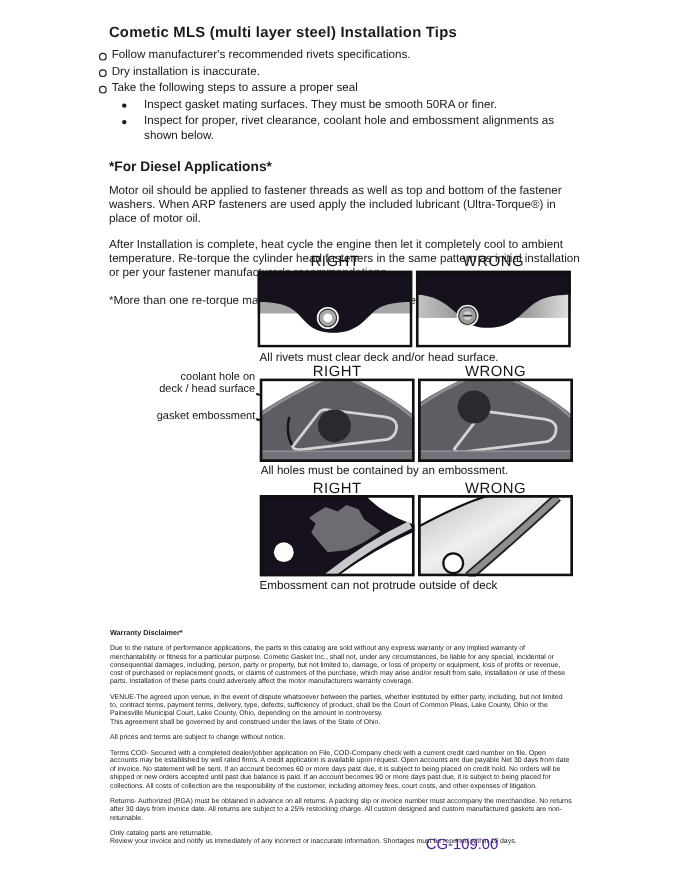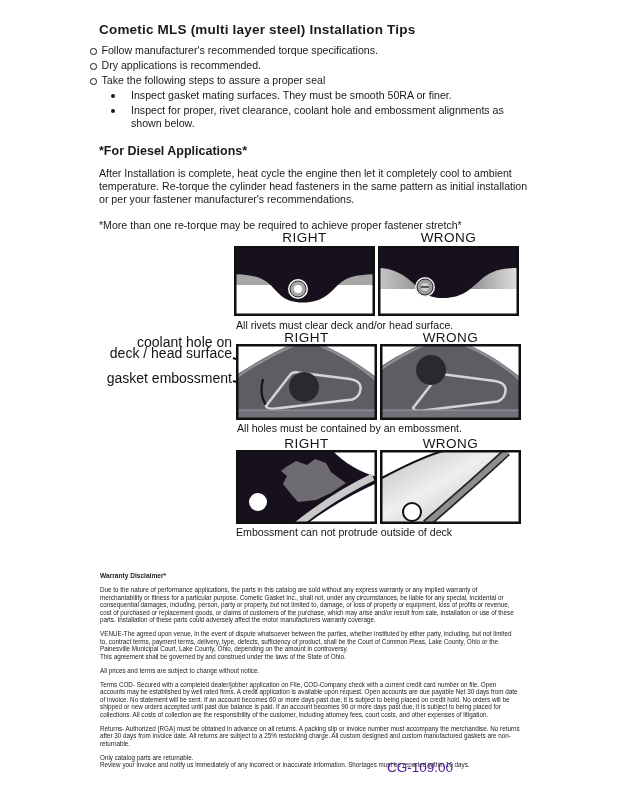--- a/index.html
+++ b/index.html
@@ -16,21 +16,21 @@
   .obullet{flex:0 0 4.5px;width:4.5px;height:4.5px;border:1px solid #1a1a1a;border-radius:50%;margin-top:4px;}
   .sbullet{flex:0 0 4px;width:4px;height:4px;background:#1a1a1a;border-radius:50%;margin-top:4.5px;}
   .diesel-head{font-size:12.5px;font-weight:bold;margin:14px 0 0 0;}
   .para{font-size:10.6px;line-height:13.2px;margin:9px 0 0 0;}
   .note{font-size:10.6px;line-height:13.2px;margin:12px 0 0 0;}
   
   #figures{position:absolute;left:0;top:228px;width:618px;height:330px;}
   .fig{position:absolute;left:0;width:618px;}
   .rw-label{position:absolute;width:141px;text-align:center;font-size:13.5px;letter-spacing:.5px;color:#141414;}
   .fig-caption{position:absolute;font-size:10.6px;line-height:12.5px;color:#141414;}
-  .callout{position:absolute;width:135px;text-align:right;font-size:14px;line-height:11.2px;color:#141414;}
+  .callout{position:absolute;width:135px;text-align:right;font-size:10px;line-height:11.2px;color:#141414;}
   .leader{position:absolute;height:1.5px;background:#1a1a1a;transform-origin:0 50%;}
   svg{display:block;}
   
   .c-ink{fill:var(--diagram-ink,#17101d);}
   .c-deck{fill:var(--deck-gray,#a6a6a6);}
   .c-gasket{fill:var(--gasket-gray,#5f5c63);}
   .c-embossline{stroke:var(--emboss-line,#d4d4d4);}
   .c-hole{fill:var(--hole-dark,#2b2830);}
   .c-stripe{stroke:var(--stripe-light,#c9c9c9);}
   .c-stripedark{stroke:var(--stripe-dark,#8e8e8e);}
@@ -43,40 +43,41 @@
   #footer-code{position:absolute;left:387px;top:760px;font-size:13.5px;color:#4c1d95;}
 </style>
 </head>
 <body>
 
 <div id="content-top">
   <h1 class="doc-title">Cometic MLS (multi layer steel) Installation Tips</h1>
 
   <div class="bullet-row">
     <span class="obullet"></span>
-    <span>Follow manufacturer's recommended torque specifications.</span>
+    <span>Follow manufacturer's recommended rivets specifications.</span>
   </div>
   <div class="bullet-row">
     <span class="obullet"></span>
-    <span>Dry applications is recommended.</span>
+    <span>Dry installation is inaccurate.</span>
   </div>
   <div class="bullet-row">
     <span class="obullet"></span>
     <span>Take the following steps to assure a proper seal</span>
   </div>
   <div class="bullet-row sub">
     <span class="sbullet"></span>
     <span>Inspect gasket mating surfaces.  They must be smooth 50RA or finer.</span>
   </div>
   <div class="bullet-row sub">
     <span class="sbullet"></span>
     <span>Inspect for proper, rivet clearance, coolant hole and embossment alignments as shown below.</span>
   </div>
 
   <h2 class="diesel-head">*For Diesel Applications*</h2>
+  <p class="para">Motor oil should be applied to fastener threads as well as top and bottom of the fastener washers. When ARP fasteners are used apply the included lubricant (Ultra-Torque®) in place of motor oil.</p>
   <p class="para">After Installation is complete, heat cycle the engine then let it completely cool to ambient temperature. Re-torque the cylinder head fasteners in the same pattern as initial installation or per your fastener manufacturer's recommendations.</p>
   <p class="note">*More than one re-torque may be required to achieve proper fastener stretch*</p>
 </div>
 
 <div id="figures">
 
   <div class="fig" style="top:2px;height:100px;">
     <div class="rw-label" style="left:234px;top:0;">RIGHT</div>
     <div class="rw-label" style="left:378px;top:0;">WRONG</div>
 

